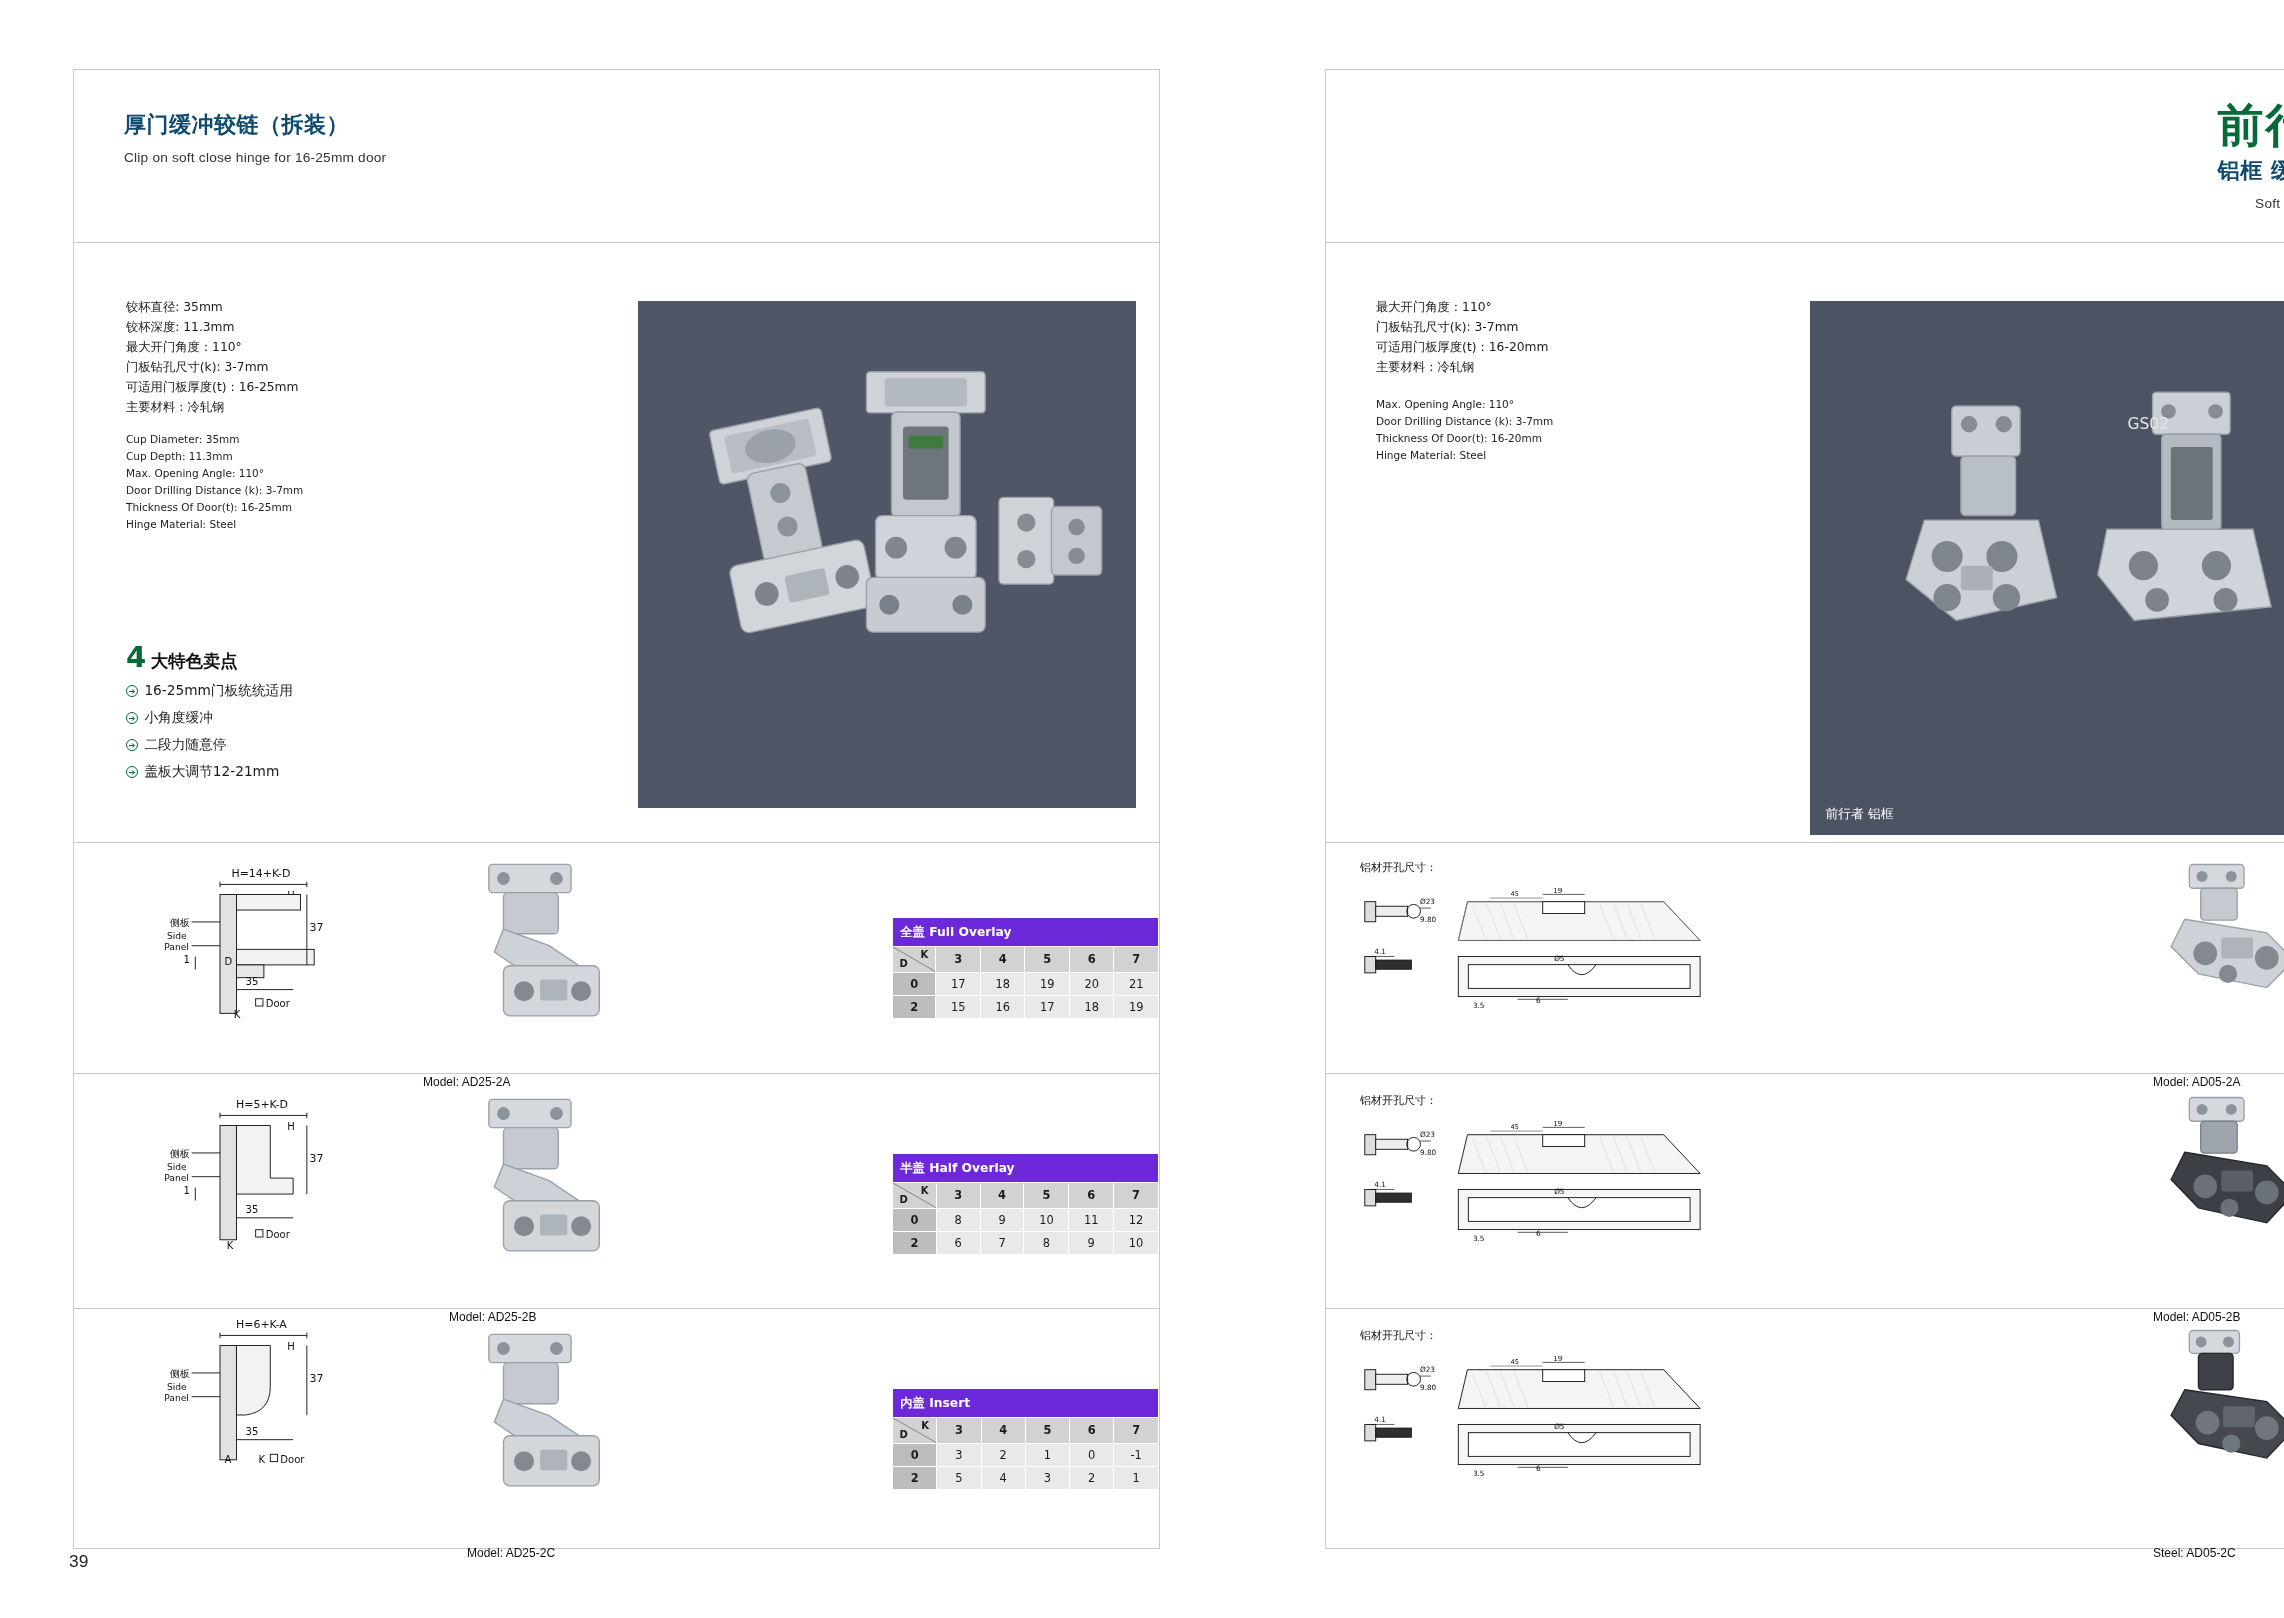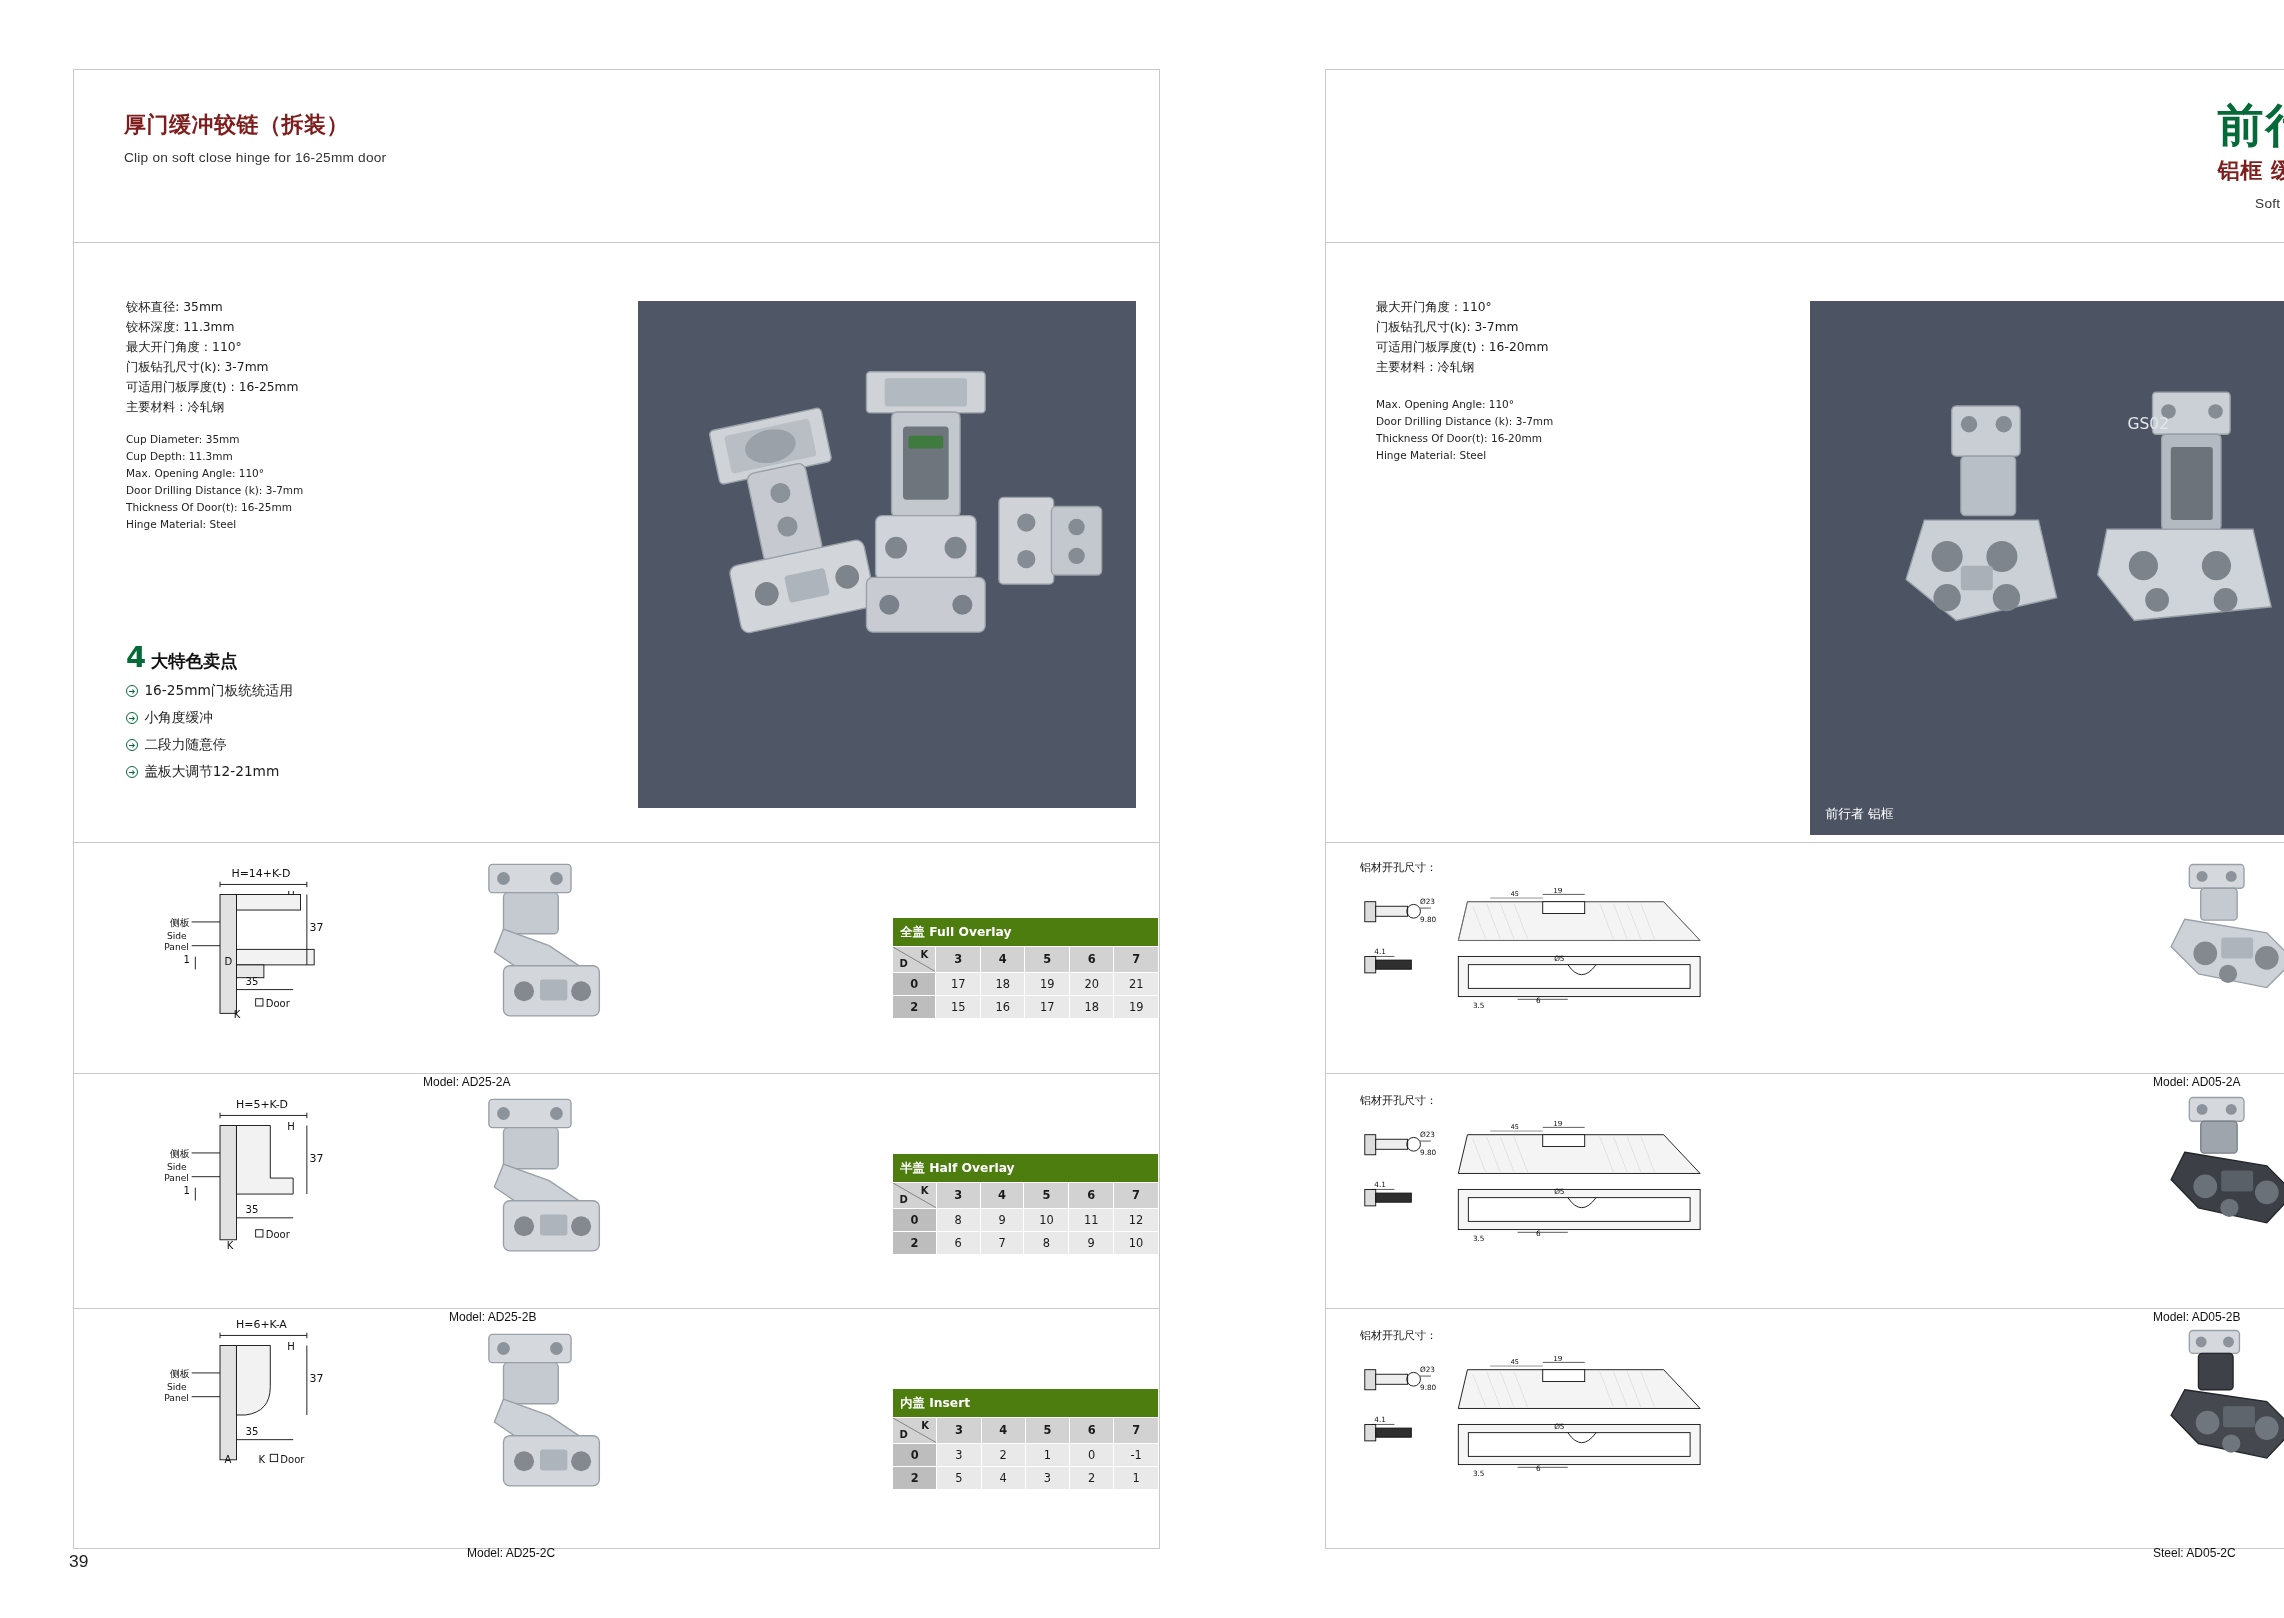--- a/index.html
+++ b/index.html
@@ -43,21 +43,21 @@
   .brand-cn {
     font-family: "DejaVu Sans", sans-serif;
     color: #046a38;
     font-weight: bold;
     font-size: 46px;
     letter-spacing: 1.8px;
     line-height: 1;
   }
   .brand-sub {
     font-family: "DejaVu Sans", sans-serif;
-    color: #7f1d1d;
+    color: #0c4a6e;
     font-weight: bold;
     font-size: 22px;
     letter-spacing: 0.5px;
     margin-top: 8.2px;
   }
   .brand-en {
     font-family: "Liberation Sans", sans-serif;
     color: #333;
     font-size: 13.7px;
     letter-spacing: 0.2px;
@@ -111,21 +111,21 @@
   }
 
   
   .tbl {
     position: absolute;
     border-collapse: collapse;
     font-family: "DejaVu Sans", sans-serif;
     font-size: 11.4px;
   }
   .tbl .cap {
-    background: #4d7c0f; color: #fff; font-weight: bold;
+    background: #6d28d9; color: #fff; font-weight: bold;
     text-align: left; padding: 5.5px 7.3px; font-size: 12.3px;
   }
   .tbl td, .tbl th {
     border: 0.9px solid #ffffff;
     text-align: center;
     padding: 4.1px 0;
     width: 43px;
     color: #1b1b1b;
     background: #e9e9e9;
   }

